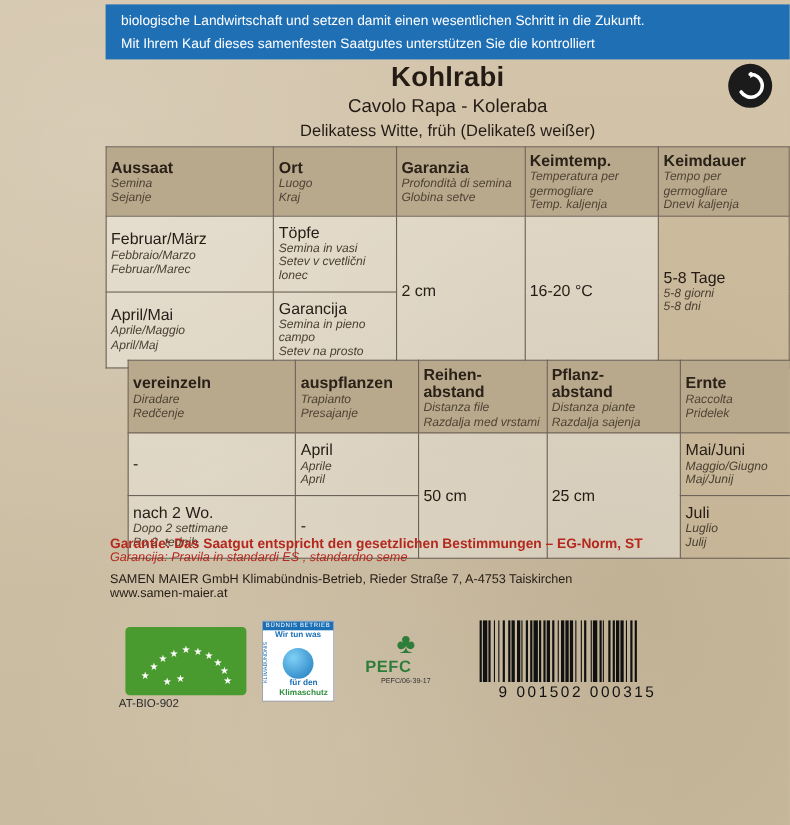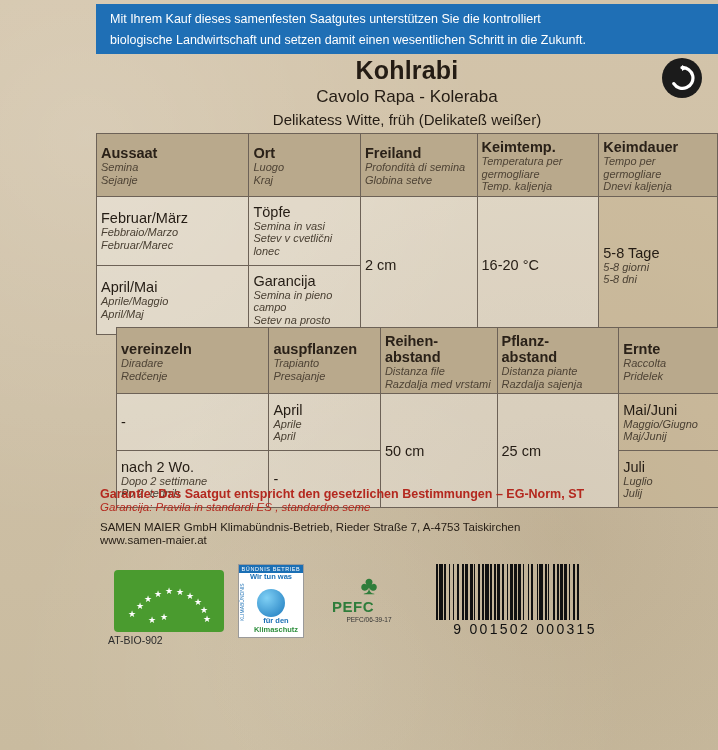--- a/index.html
+++ b/index.html
@@ -105,22 +105,22 @@
   .bc-num{font-size:14px;letter-spacing:2.3px;margin-top:1px;color:#111;text-align:center;}
 </style>
 </head>
 <body>
 
 <div class="paper-texture"></div>
 
 <div class="sheet">
 
   <div class="banner">
+    <div>biologische Landwirtschaft und setzen damit einen wesentlichen Schritt in die Zukunft.</div>
     <div>Mit Ihrem Kauf dieses samenfesten Saatgutes unterstützen Sie die kontrolliert</div>
-    <div>biologische Landwirtschaft und setzen damit einen wesentlichen Schritt in die Zukunft.</div>
   </div>
 
   <div class="title-area">
     <div class="title">Kohlrabi</div>
     <div class="subtitle">Cavolo Rapa  -  Koleraba</div>
     <div class="variety">Delikatess Witte, früh (Delikateß weißer)</div>
   </div>
 
   <div class="recycle">
     <svg width="26" height="26" viewBox="0 0 26 26" aria-hidden="true">
@@ -136,21 +136,21 @@
         <div class="h1">Aussaat</div>
         <div class="h2" style="white-space:pre-line">Semina
 Sejanje</div>
       </td>
       <td style="width:100px">
         <div class="h1">Ort</div>
         <div class="h2" style="white-space:pre-line">Luogo
 Kraj</div>
       </td>
       <td style="width:105px">
-        <div class="h1">Freiland</div>
+        <div class="h1">Garanzia</div>
         <div class="h2" style="white-space:pre-line">Profondità di semina
 Globina setve</div>
       </td>
       <td style="width:110px">
         <div class="h1">Keimtemp.</div>
         <div class="h2" style="white-space:pre-line">Temperatura per germogliare
 Temp. kaljenja</div>
       </td>
       <td style="width:107px">
         <div class="h1">Keimdauer</div>

